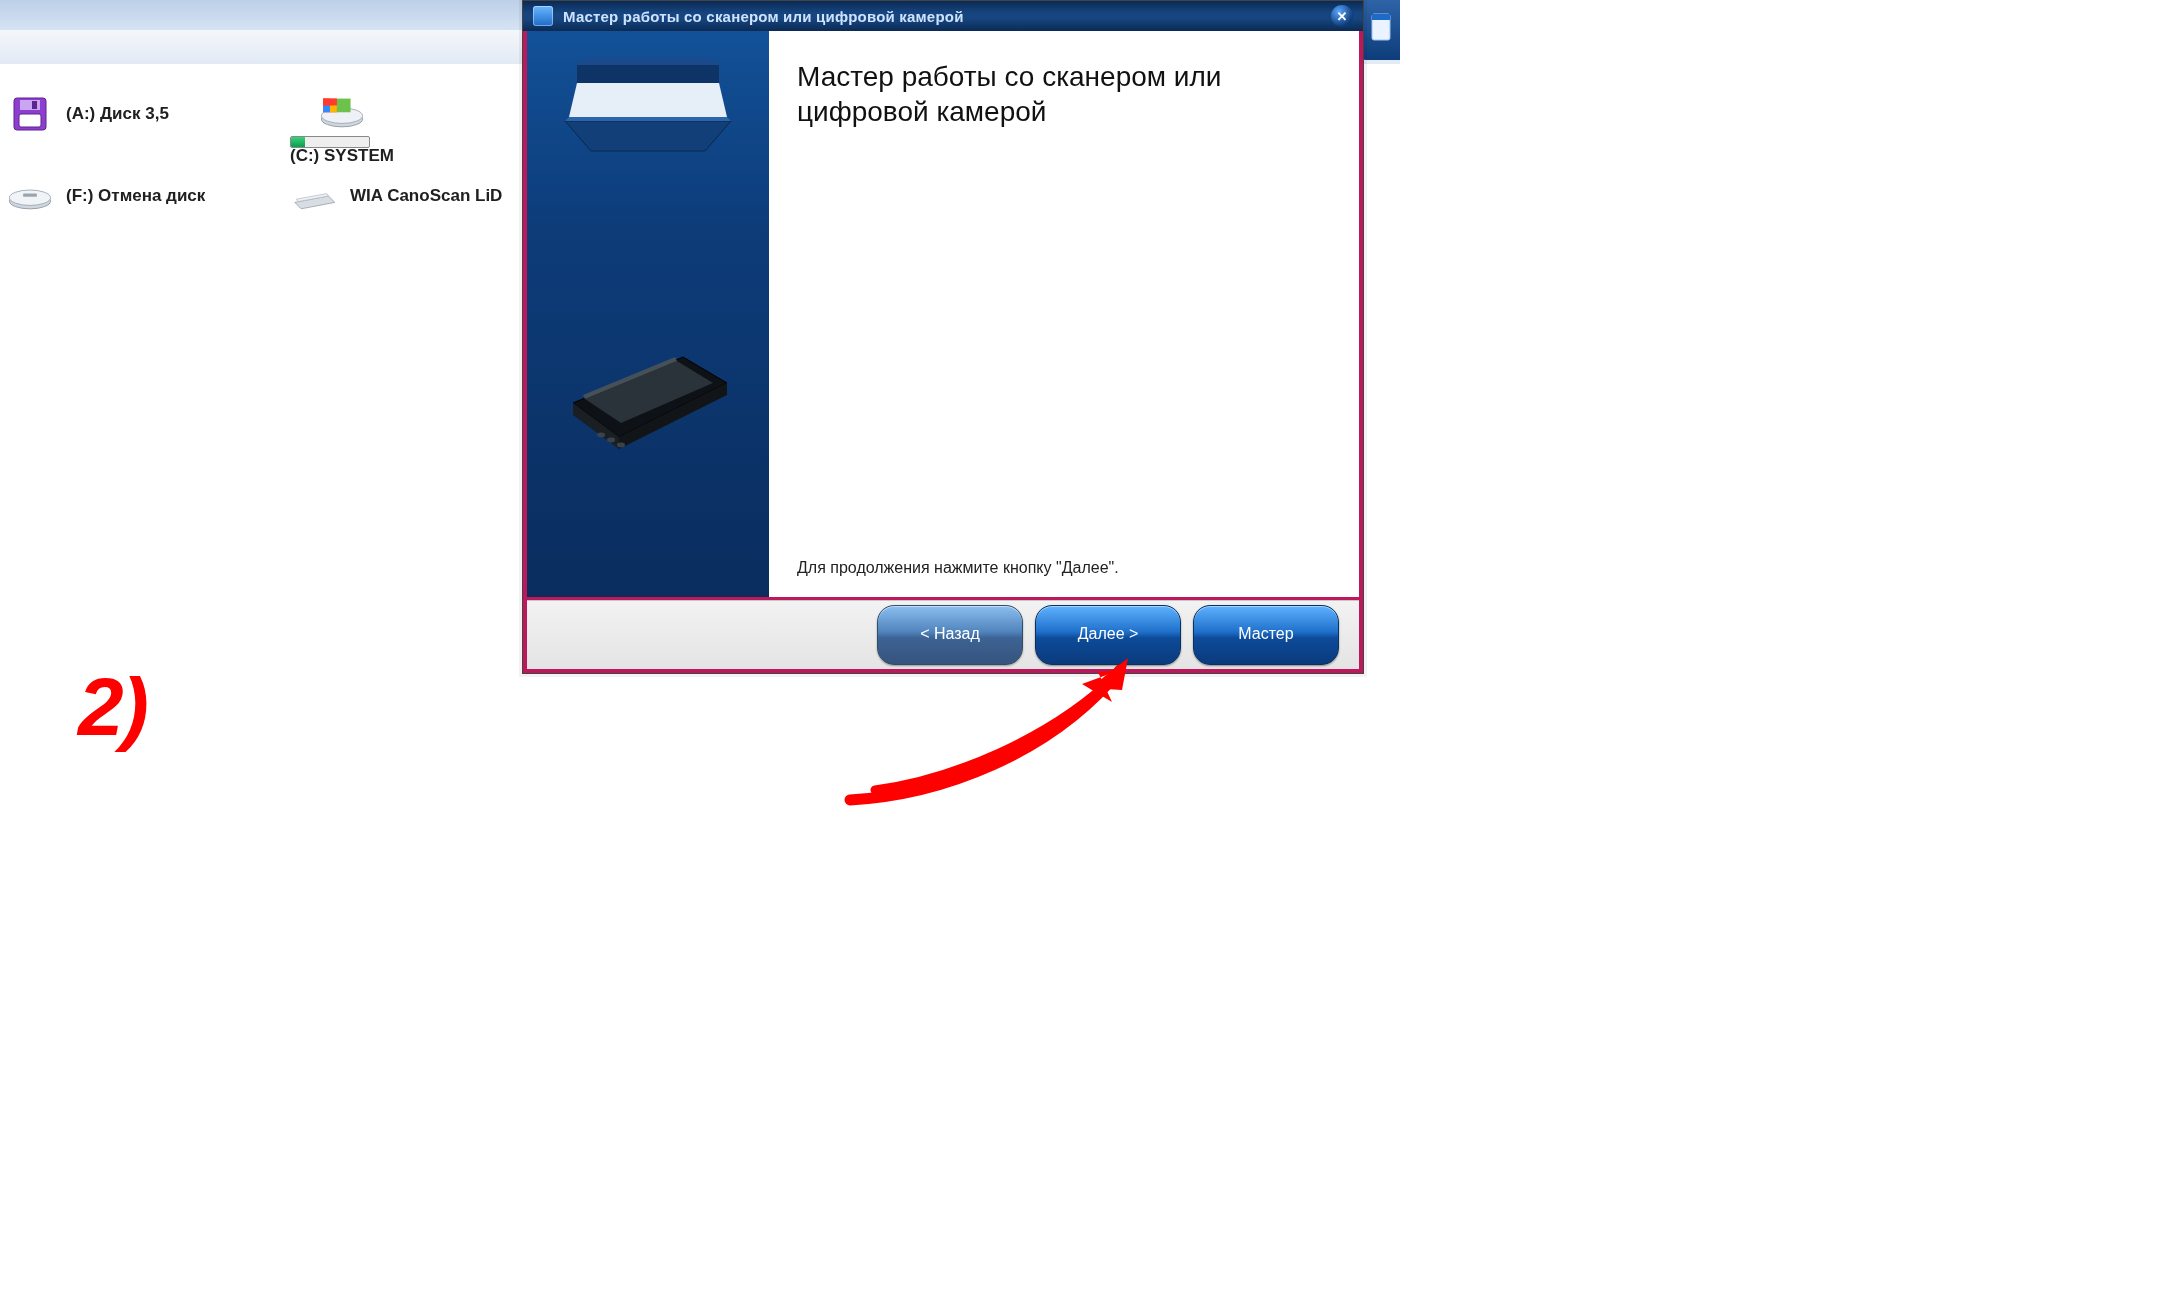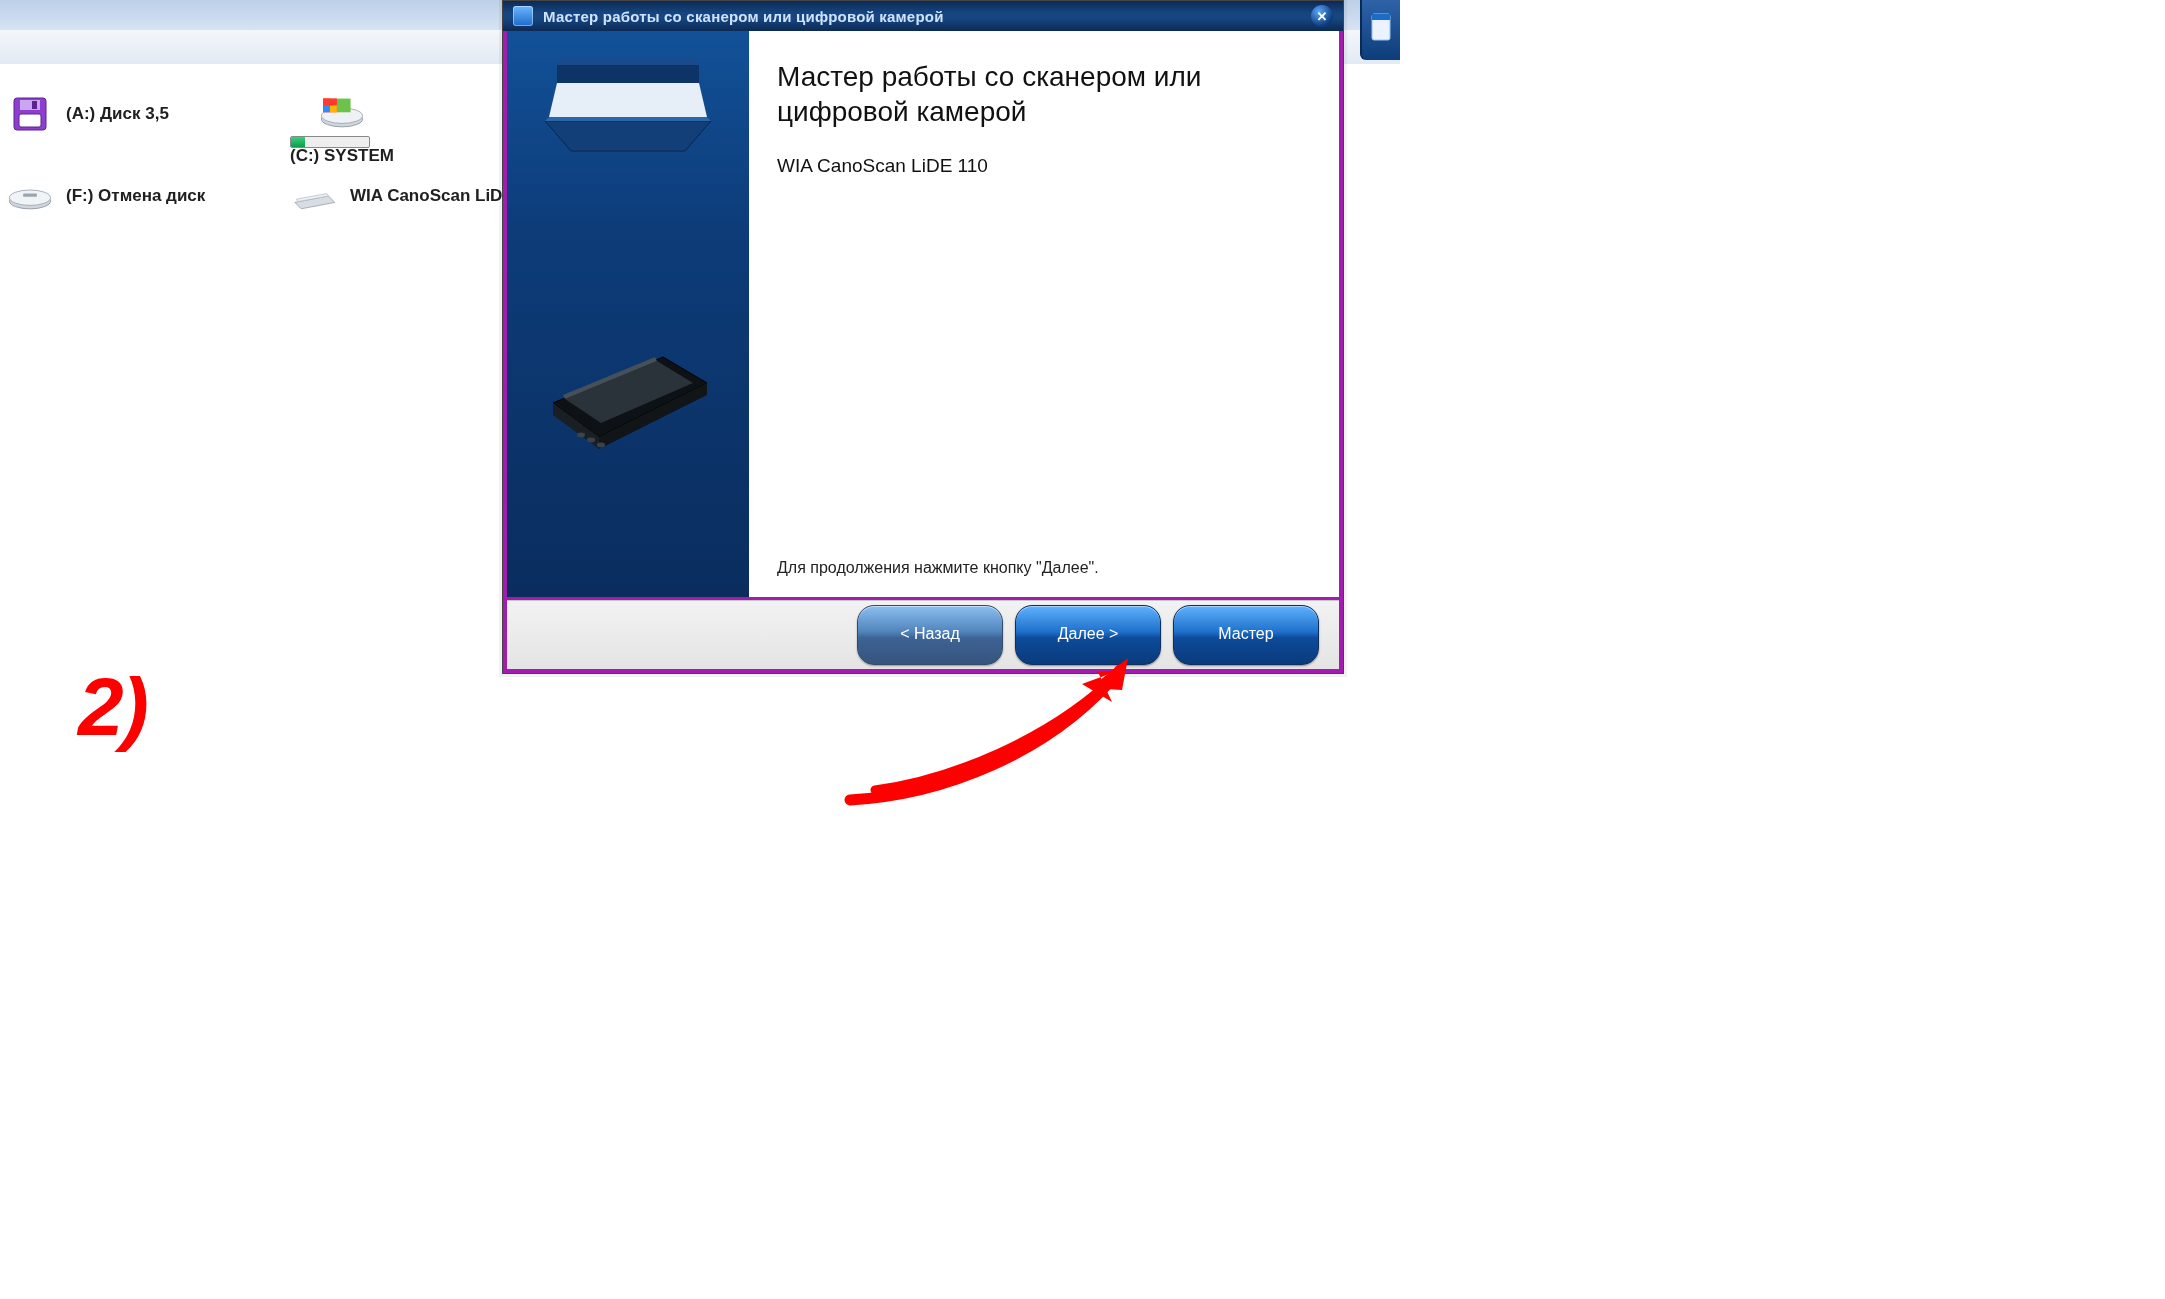--- a/index.html
+++ b/index.html
@@ -10,21 +10,21 @@
   .explorer-body{position:absolute;left:0;top:64px;right:0;height:590px;background:#fff;}
   .drive{position:absolute;display:flex;align-items:center;gap:12px;font-size:17px;color:#202020;font-weight:bold;}
   .drive .ico{width:48px;height:40px;display:flex;align-items:center;justify-content:center;}
   .drive .lbl{white-space:nowrap;}
   .capacity-bar{position:absolute;height:10px;border:1px solid #888;border-radius:2px;background:#eee;overflow:hidden;}
   .capacity-fill{height:100%;background:linear-gradient(#3ad17a,#0a9e4d);}
   
   .right-tab{position:absolute;top:0;right:0;width:38px;height:60px;background:linear-gradient(#2e63a8,#0d3d7a);border-left:2px solid #082a57;border-bottom-left-radius:6px;}
   .right-tab svg{display:block;margin:10px auto;}
   
-  .dialog{position:absolute;left:502px;top:0;width:840px;height:672px;background:#a21caf;border:1px solid #444;box-shadow:0 0 0 3px rgba(0,0,0,.05);}
+  .dialog{position:absolute;left:522px;top:0;width:840px;height:672px;background:#be185d;border:1px solid #444;box-shadow:0 0 0 3px rgba(0,0,0,.05);}
   .titlebar{height:30px;background:linear-gradient(#0b2a55,#16457f 40%,#16457f 60%,#0b2a55);display:flex;align-items:center;padding:0 10px;color:#cfe3ff;font-size:15px;font-weight:600;letter-spacing:.2px;}
   .titlebar .appico{width:20px;height:20px;margin-right:10px;background:linear-gradient(#6bb7ff,#1d6bc9);border-radius:3px;box-shadow:inset 0 0 0 1px rgba(255,255,255,.4);}
   .titlebar .spacer{flex:1;}
   .titlebar .close{width:22px;height:22px;border-radius:50%;background:radial-gradient(circle at 35% 30%,#5aa7ff,#0d3b78 70%);display:flex;align-items:center;justify-content:center;color:#fff;font-size:13px;font-weight:bold;cursor:default;}
   .content{position:absolute;top:30px;left:4px;right:4px;bottom:76px;display:flex;background:#fff;}
   .sidepanel{width:242px;background:linear-gradient(180deg,#125198 0%,#0d3c79 35%,#0a2d5e 100%);position:relative;overflow:hidden;}
   .mainpanel{flex:1;padding:28px 28px 20px 28px;display:flex;flex-direction:column;}
   .h1{font-size:28px;line-height:1.25;color:#111;margin:0 0 26px;}
   .device{font-size:19px;color:#111;margin-bottom:62px;}
   .body1{font-size:16px;color:#222;line-height:1.45;}
@@ -132,21 +132,20 @@
           <polygon points="30,78 122,40 158,62 66,102" fill="#2a323a"></polygon>
           <polygon points="30,78 122,40 120,36 28,74" fill="#465059"></polygon>
           <ellipse cx="46" cy="114" rx="4" ry="2.4" fill="#3a434c"></ellipse>
           <ellipse cx="56" cy="119" rx="4" ry="2.4" fill="#3a434c"></ellipse>
           <ellipse cx="66" cy="124" rx="4" ry="2.4" fill="#3a434c"></ellipse>
         </svg>
       </div>
 
       <div class="mainpanel">
         <div class="h1">Мастер работы со сканером или цифровой камерой</div>
-        <div class="device">WIA CanoScan LiDE 110</div>
         <div class="body2">Для продолжения нажмите кнопку "Далее".</div>
       </div>
     </div>
 
     <div class="btnbar">
       <div class="xpbtn dim">&lt; Назад</div>
       <div class="xpbtn">Далее &gt;</div>
       <div class="xpbtn">Мастер</div>
     </div>
   </div>

